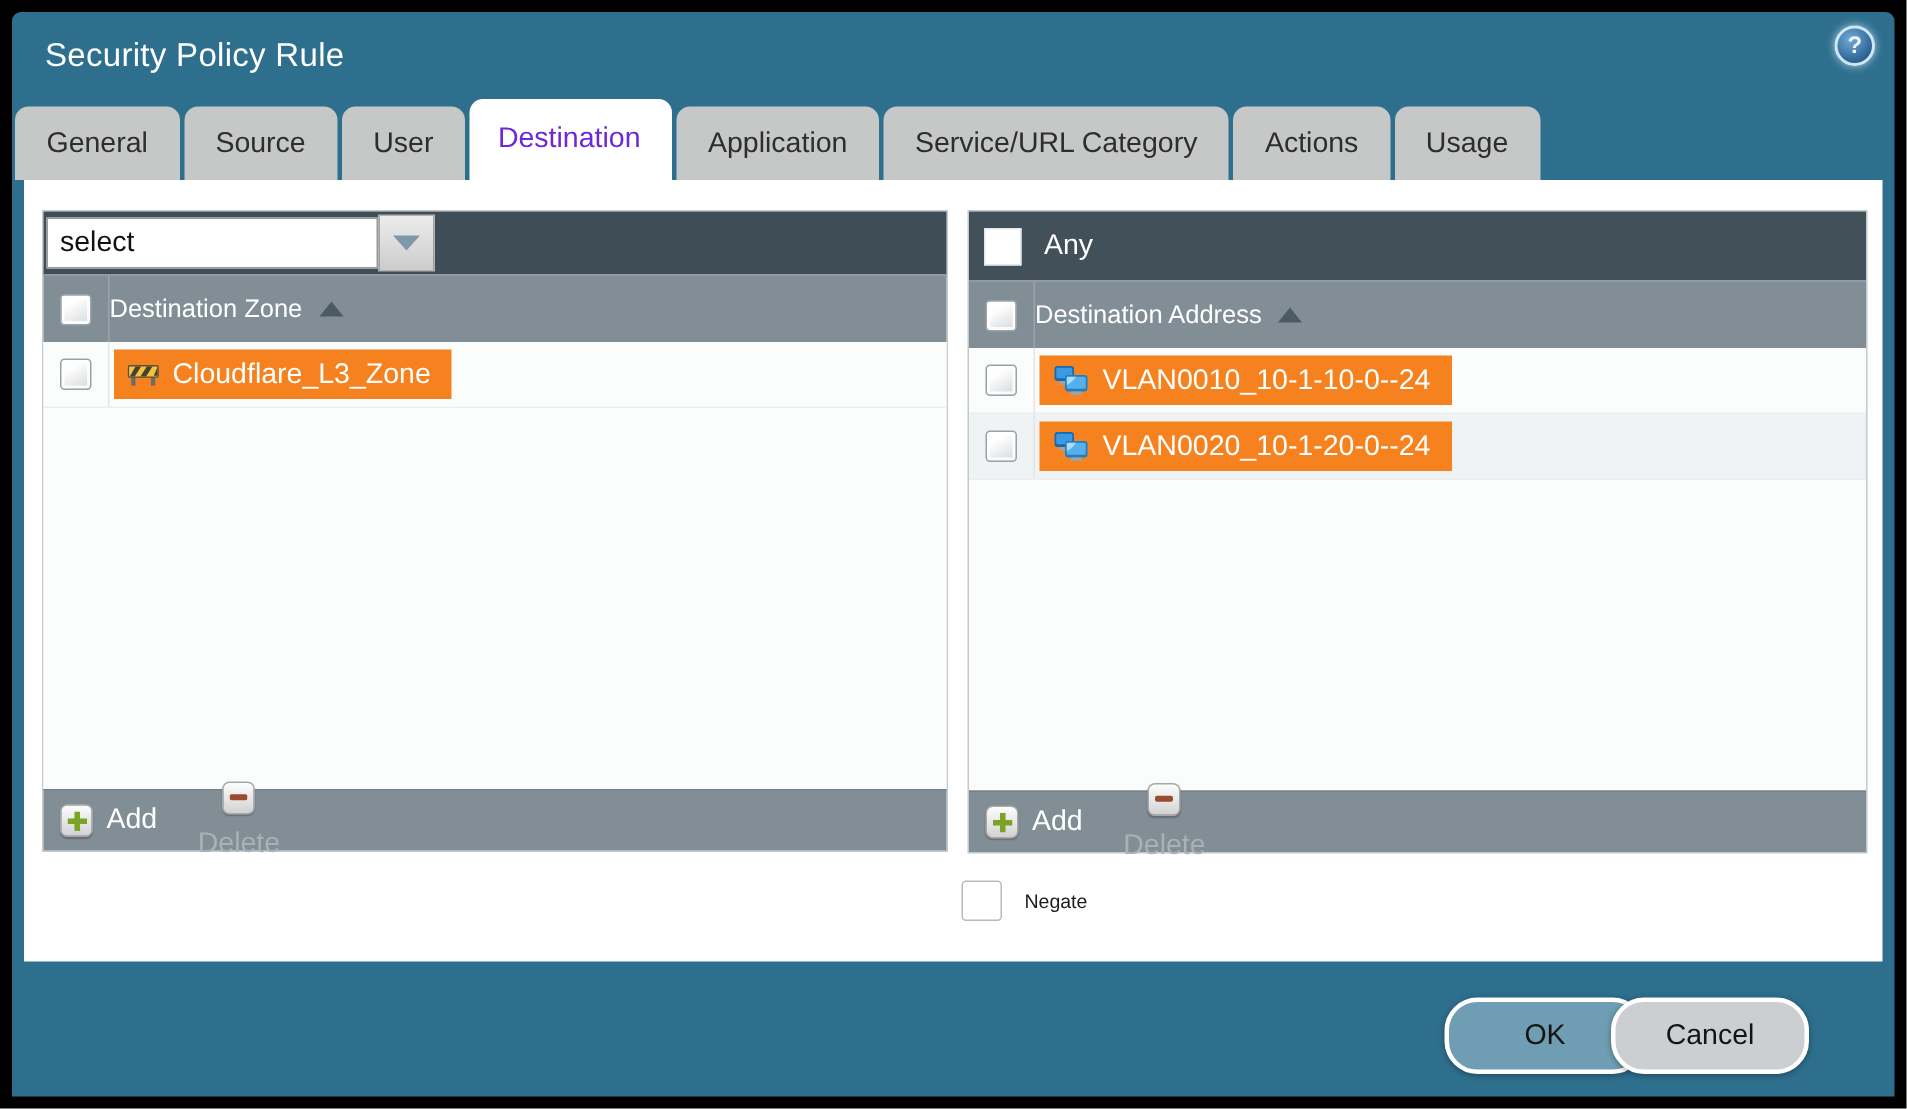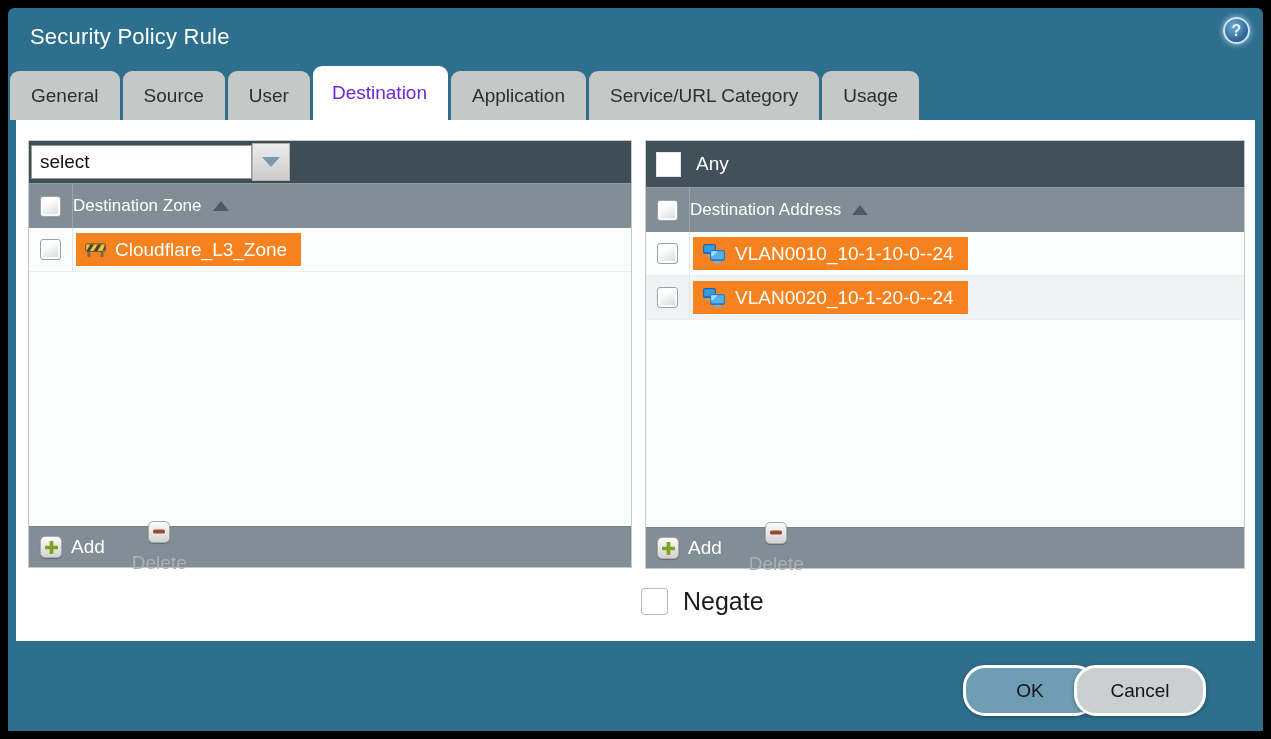--- a/index.html
+++ b/index.html
@@ -107,21 +107,21 @@
   .tool-btn { display: inline-flex; align-items: center; gap: 9px; font-size: 19px; color: #fff; cursor: pointer; }
   .tool-btn.disabled { color: #a9b1b6; cursor: default; flex-direction: column; }
   .tool-icon {
     width: 22px; height: 22px; border-radius: 5px;
     background: linear-gradient(#fdfdfd, #d2d2d2);
     border: 1px solid #a8a8a8; display: flex; align-items: center; justify-content: center;
     box-shadow: 0 1px 1px rgba(0,0,0,.25);
   }
   .negate-row { position: absolute; left: 625px; top: 467px; display: flex; align-items: center; gap: 15px; }
   .negate-cb { width: 27px; height: 27px; background: #fff; border: 1px solid #b3bcc1; border-radius: 3px; cursor: pointer; }
-  .negate-label { font-size: 25px; color: #1c1c1c; }
+  .negate-label { font-size: 13px; color: #1c1c1c; }
   
   .btn {
     position: absolute; height: 51px; border: 3px solid #ffffff; border-radius: 22px;
     font-size: 19px; color: #141414; font-family: "Liberation Sans", sans-serif;
     box-shadow: 0 1px 4px rgba(0,0,0,.35); cursor: pointer;
   }
   .ok-btn { left: 955px; top: 657px; width: 134px; background: #6f9eb4; }
   .cancel-btn { left: 1066px; top: 657px; width: 132px; background: #cbcfd1; }
 </style>
 </head>
@@ -132,20 +132,21 @@
   <span class="title">Security Policy Rule</span>
   <span class="help-icon">?</span>
 
   <div class="tabbar">
     <div class="tab">General</div>
     <div class="tab">Source</div>
     <div class="tab">User</div>
     <div class="tab active">Destination</div>
     <div class="tab">Application</div>
     <div class="tab">Service/URL Category</div>
+    <div class="tab">Actions</div>
     <div class="tab">Usage</div>
   </div>
 
   <div class="content">
 
     <div class="panel zone-panel">
       <div class="panel-toolbar">
         <input class="select-input" value="select" style="">
         <div class="dd-btn">
           <span class="dd-arrow"></span>

